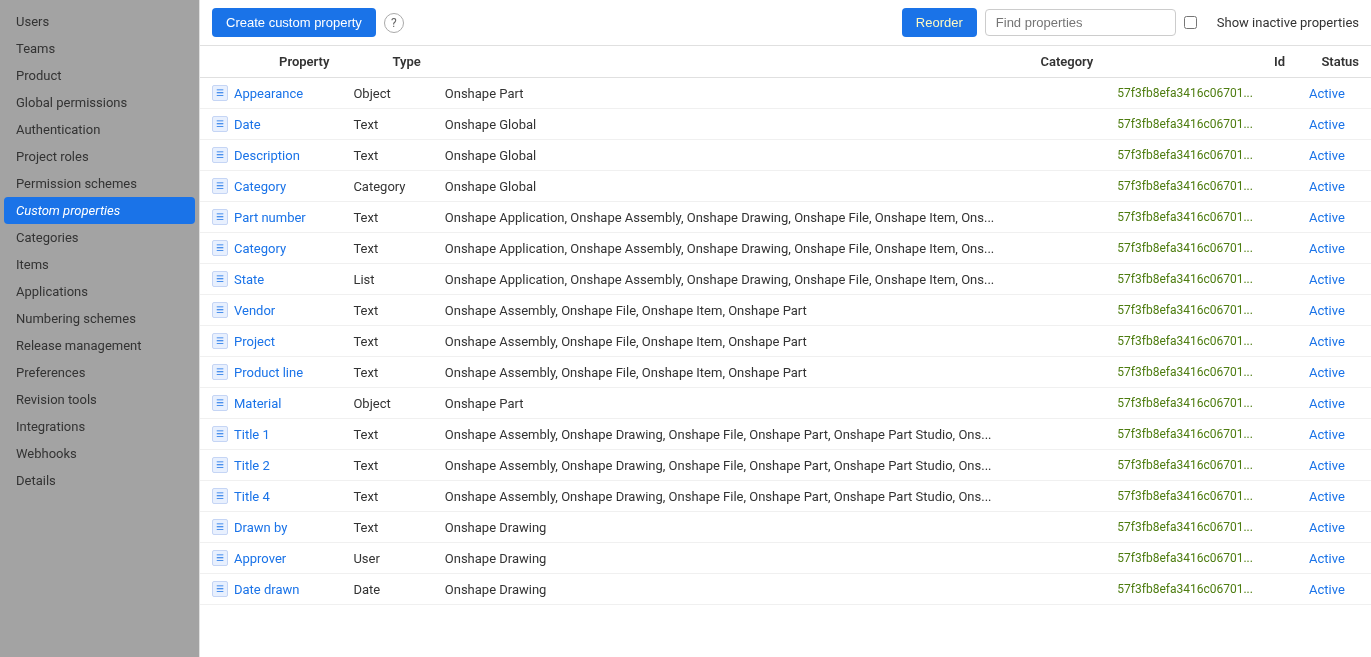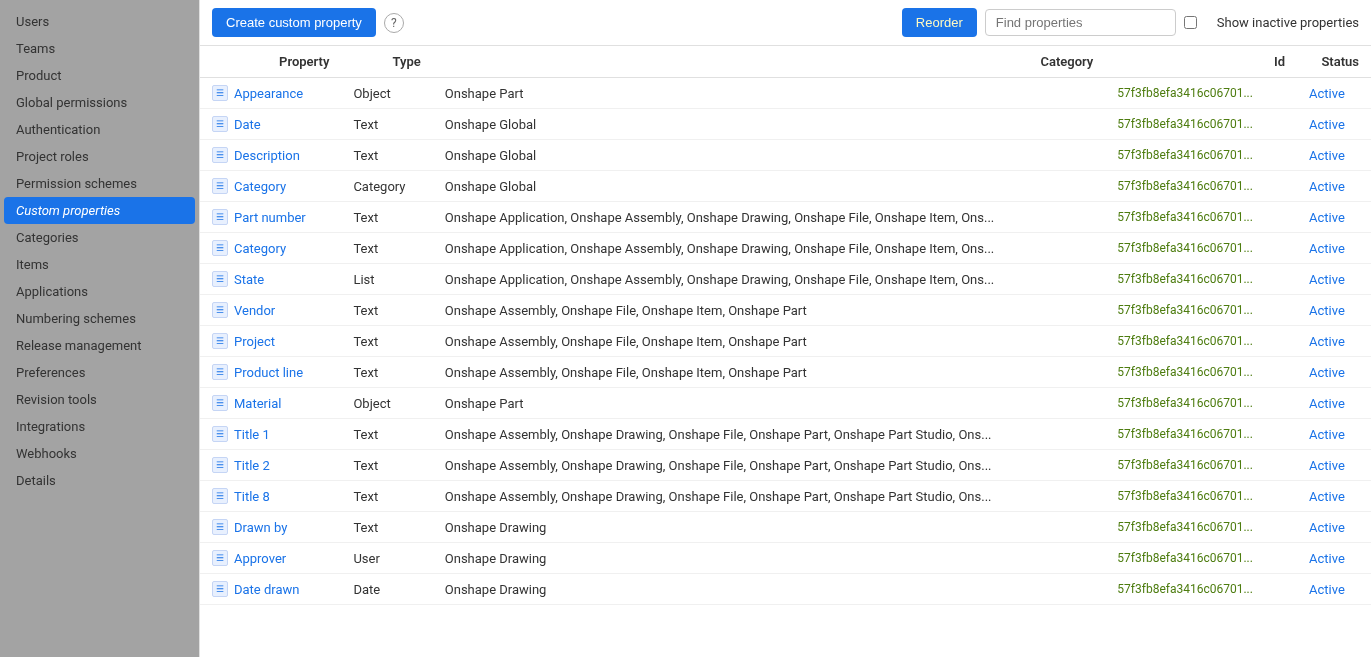--- a/index.html
+++ b/index.html
@@ -367,21 +367,21 @@
             </td>
             <td>Text</td>
             <td class="category-cell">Onshape Assembly, Onshape Drawing, Onshape File, Onshape Part, Onshape Part Studio, Ons...</td>
             <td class="id-cell">57f3fb8efa3416c06701...</td>
             <td class="status-active">Active</td>
           </tr>
           <tr>
             <td>
               <div class="prop-name">
                 <span class="prop-icon">☰</span>
-                <span>Title 8</span>
+                <span>Title 4</span>
               </div>
             </td>
             <td>Text</td>
             <td class="category-cell">Onshape Assembly, Onshape Drawing, Onshape File, Onshape Part, Onshape Part Studio, Ons...</td>
             <td class="id-cell">57f3fb8efa3416c06701...</td>
             <td class="status-active">Active</td>
           </tr>
           <tr>
             <td>
               <div class="prop-name">

